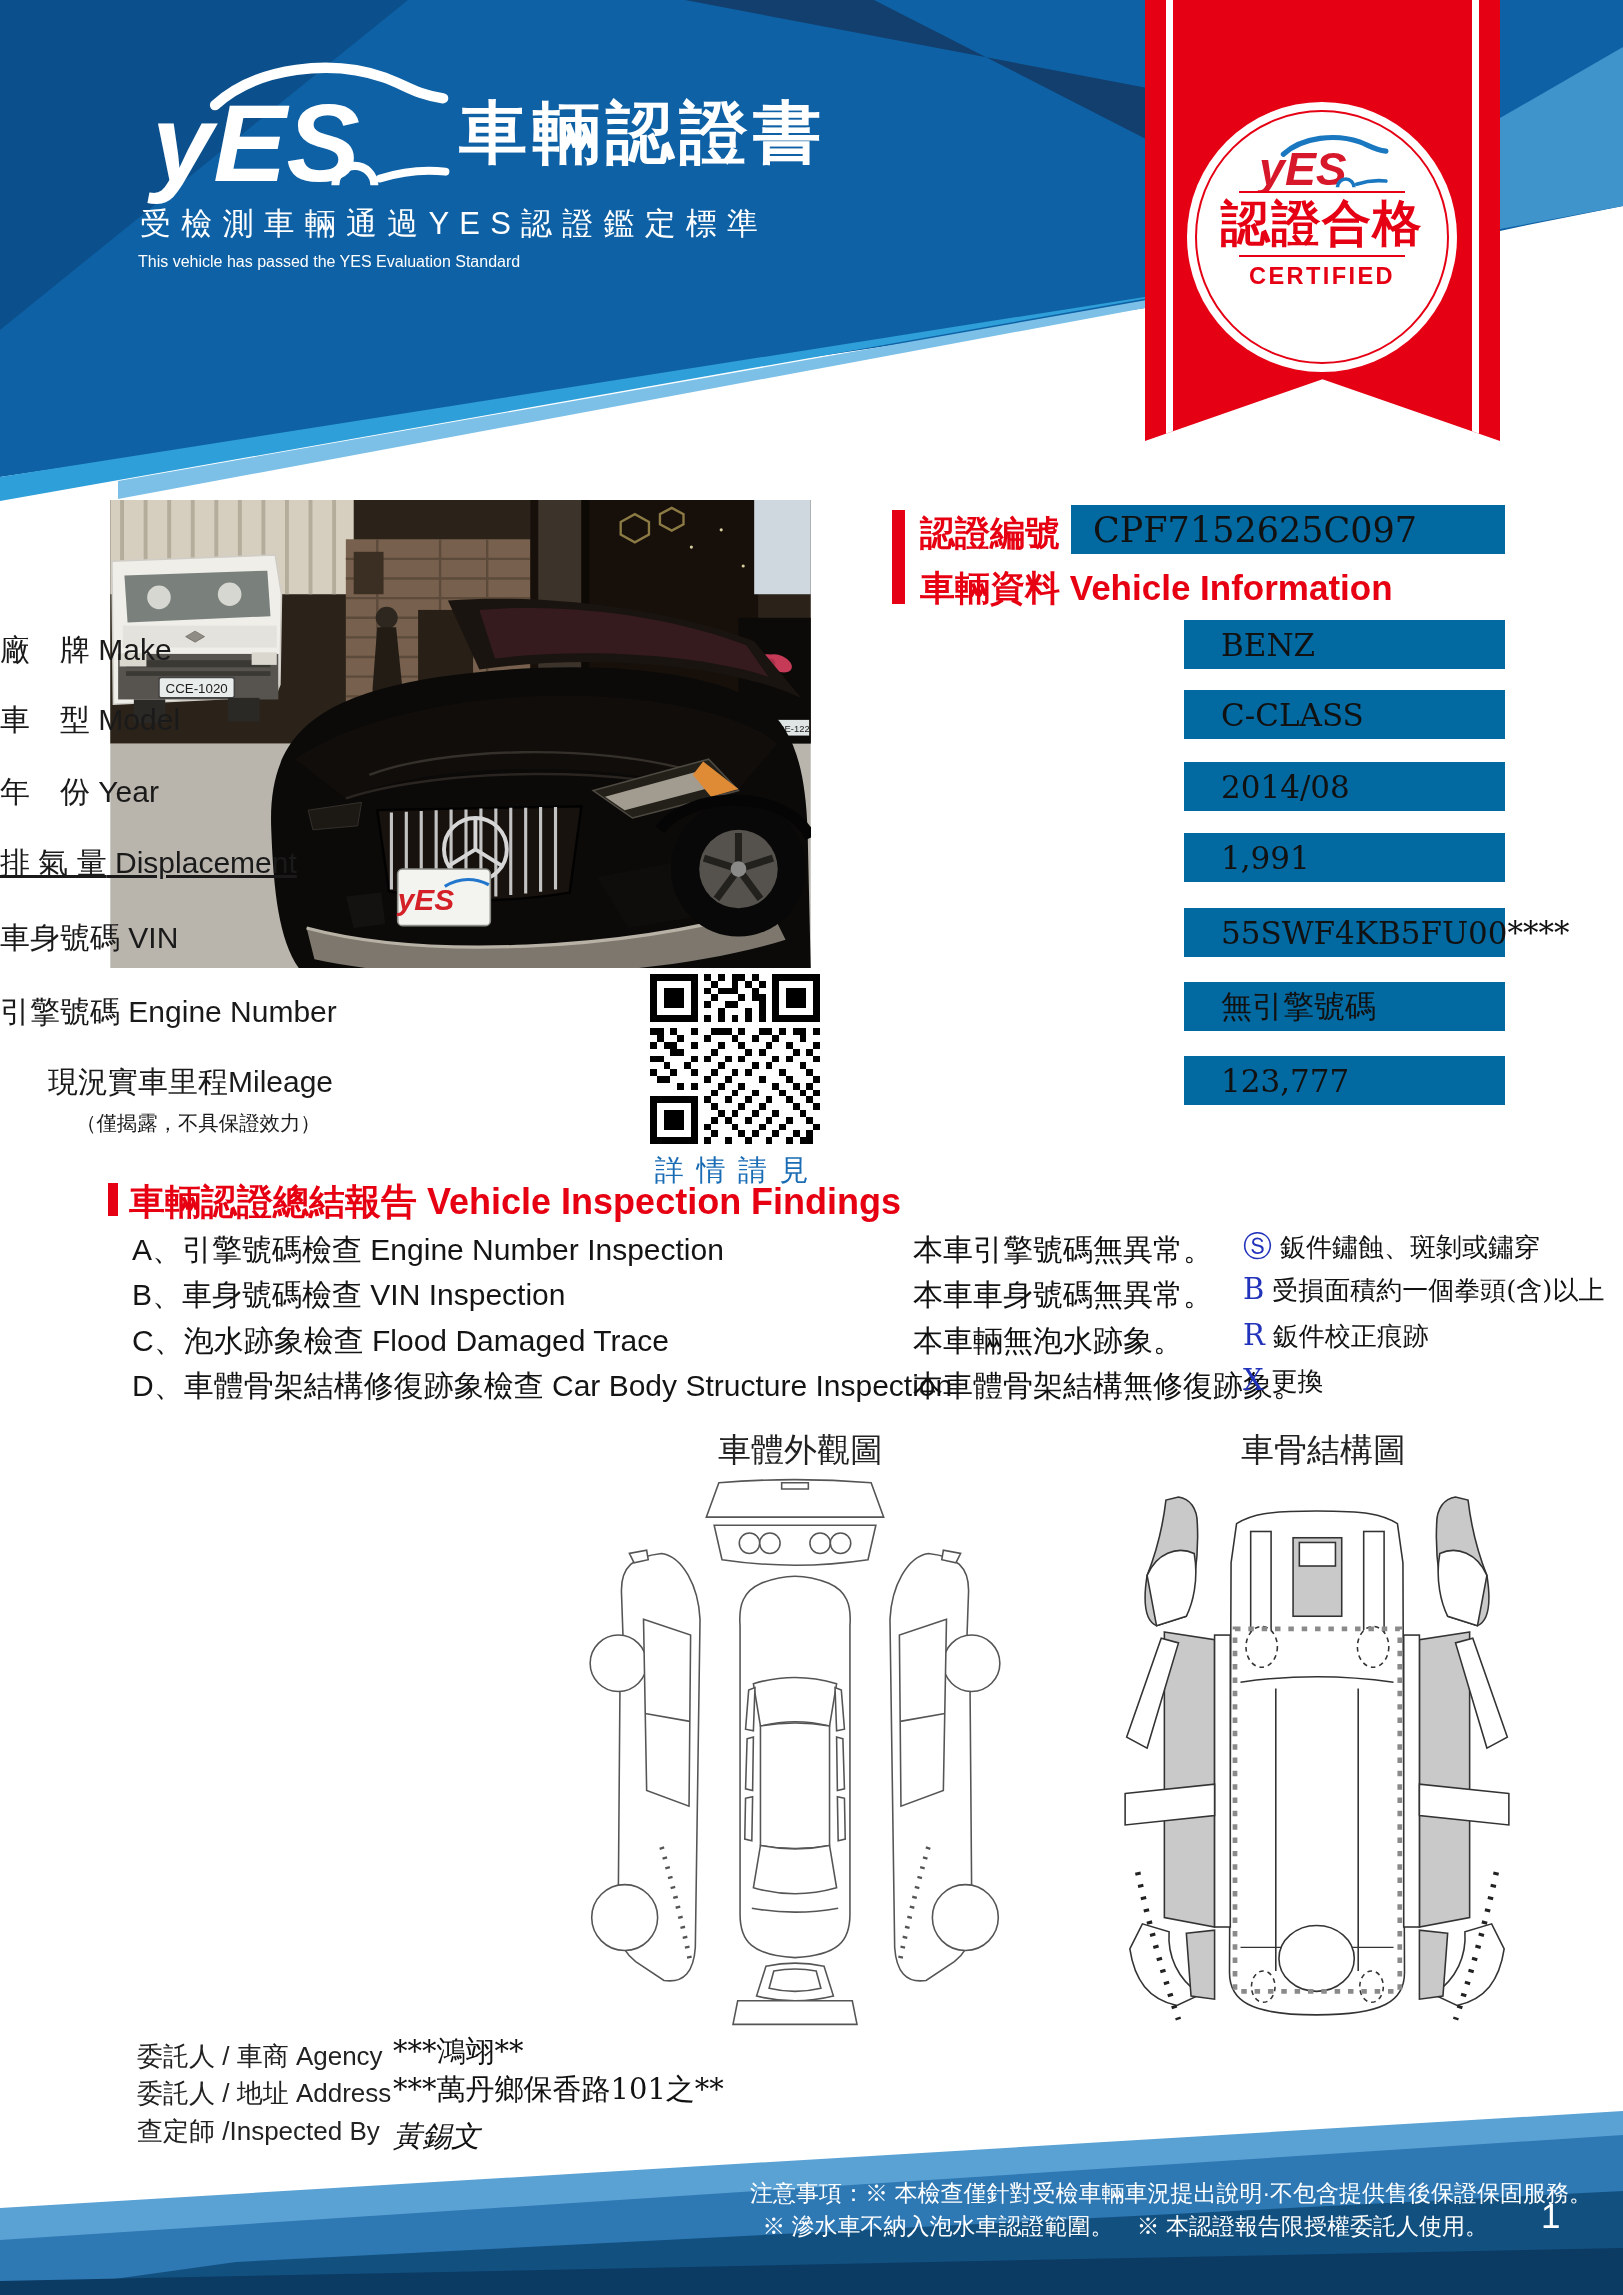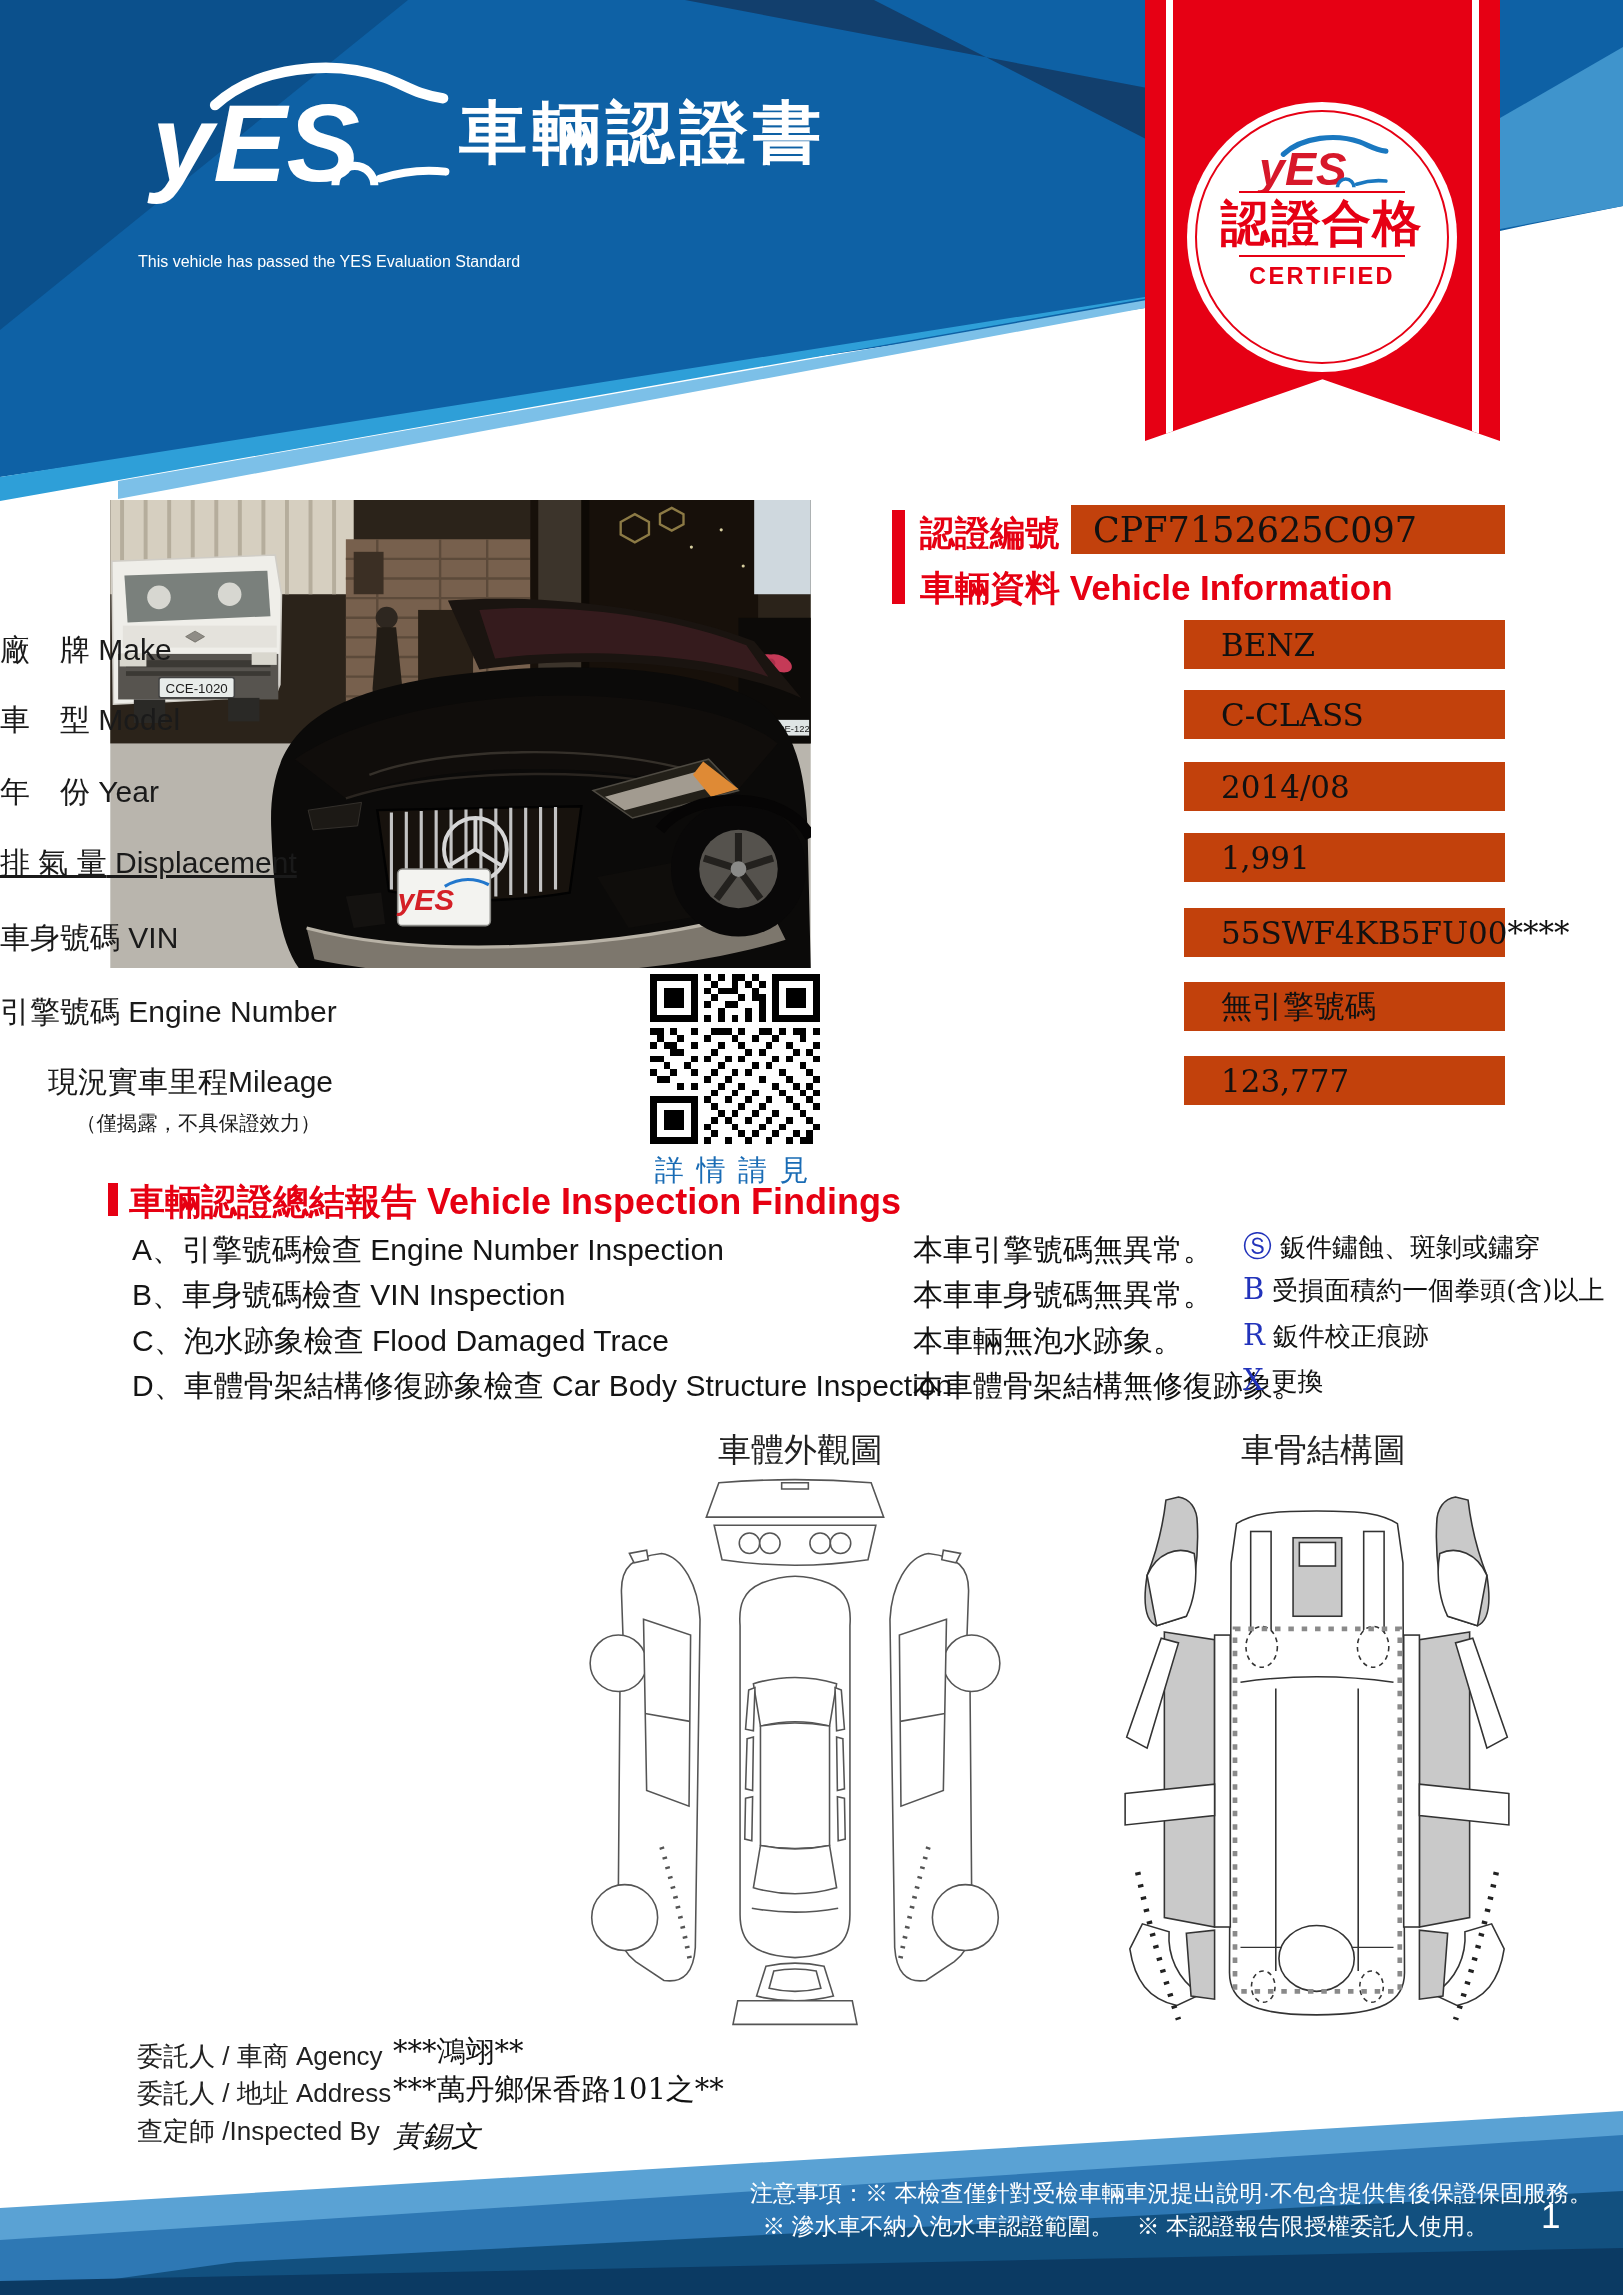--- a/index.html
+++ b/index.html
@@ -24,21 +24,21 @@
   .stripe{position:absolute;top:0;bottom:0;width:7px;background:#fff;}
   .seal{position:absolute;left:42px;top:102px;width:270px;height:270px;border-radius:50%;background:#fff;
         display:flex;flex-direction:column;align-items:center;}
   .seal-ring{position:absolute;inset:7.9px;border:2.4px solid #e60014;border-radius:50%;}
   .seal-line{width:166px;height:2.4px;background:#e60014;}
   .seal-zh{font-size:49px;font-weight:700;color:#e60014;letter-spacing:1.6px;line-height:1.25;}
   .seal-en{font-size:23.6px;font-weight:700;color:#e60014;letter-spacing:2.4px;margin-top:6.3px;}
   
   .redbar{position:absolute;width:12.6px;background:#e60014;}
   .red-h{color:#e60012;font-weight:700;white-space:nowrap;}
-  .gbox{position:absolute;background:#c2410c;display:flex;align-items:center;}
+  .gbox{position:absolute;background:#0369a1;display:flex;align-items:center;}
   .serif{font-family:"DejaVu Serif","Liberation Serif",serif;}
   .rowlab{position:absolute;font-size:30px;color:#1a1a1a;white-space:nowrap;}
   .rowlab small{font-size:20.4px;}
   .val{font-size:31px;color:#111;}
   
   .f-item{position:absolute;left:132px;font-size:30px;color:#141414;white-space:nowrap;}
   .f-res{position:absolute;left:913px;font-size:30px;white-space:nowrap;}
   .lg-row{position:absolute;left:1243px;white-space:nowrap;font-size:26px;}
   .lg-sym{color:#2233bb;font-size:29px;margin-right:7.9px;font-family:"DejaVu Serif",serif;}
   
@@ -71,20 +71,21 @@
   </div>
 
   <svg class="abs" style="left:140px;top:57px;" width="322" height="149" viewBox="0 0 260 130">
     <path d="M55,42 C92,8 158,2 203,18 C220,24 231,33 254,36" stroke="#fff" stroke-width="9" fill="none" stroke-linecap="round"></path>
     <text x="0" y="108" font-size="96" font-style="italic" font-weight="800" fill="#fff">yES</text>
     <path d="M160,112 a17,17 0 0 1 34,0" stroke="#fff" stroke-width="7" fill="none"></path>
     <path d="M199,106 C218,100 238,98 256,100" stroke="#fff" stroke-width="7" fill="none" stroke-linecap="round"></path>
   </svg>
 
   <div class="abs title" style="left:459px;top:88px;">車輛認證書</div>
+  <div class="abs sub-zh" style="left:140px;top:203px;">受檢測車輛通過YES認證鑑定標準</div>
   <div class="abs sub-en" style="left:138px;top:253px;">This vehicle has passed the YES Evaluation Standard</div>
 
   <div class="ribbon">
     <div class="stripe" style="left:21px;"></div>
     <div class="stripe" style="right:21px;"></div>
     <div class="seal">
       <div class="seal-ring"></div>
       <svg style="margin-top:31px;" width="134" height="58" viewBox="0 0 260 110">
         <path d="M55,40 C92,6 158,0 203,16 C220,22 231,31 254,34" stroke="#1a78c0" stroke-width="10" fill="none" stroke-linecap="round"></path>
         <text x="8" y="100" font-size="90" font-style="italic" font-weight="800" fill="#d7182a">yES</text>

